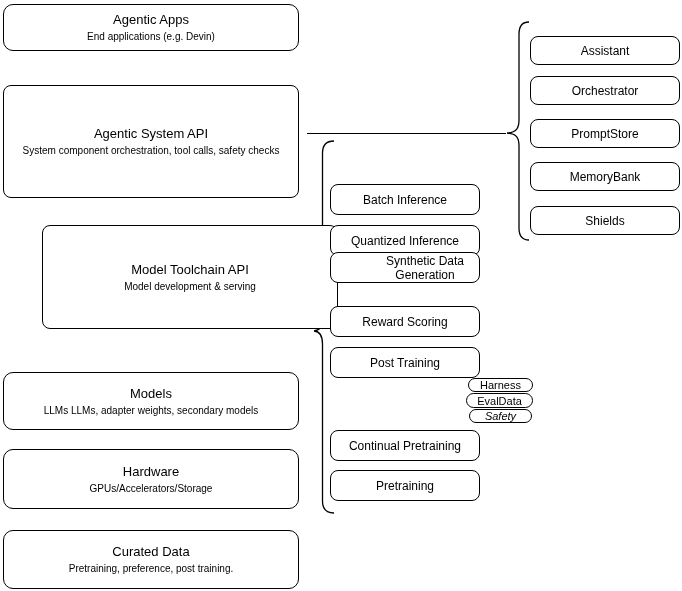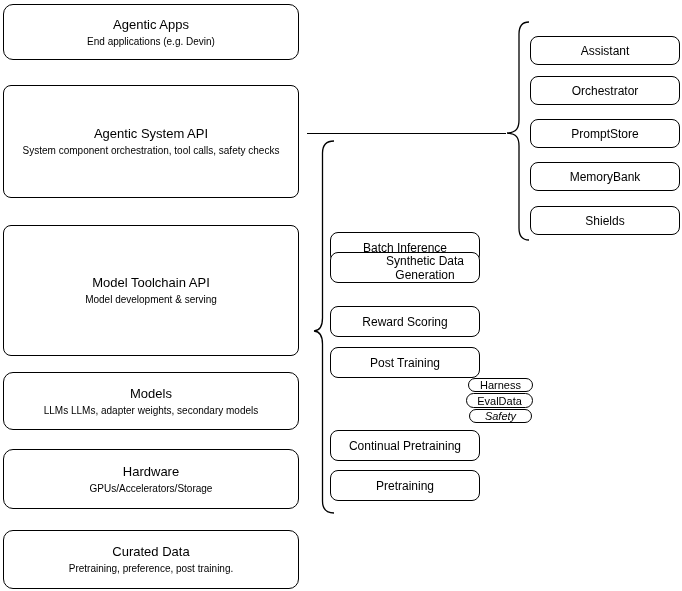--- a/index.html
+++ b/index.html
@@ -72,46 +72,47 @@
 
     <line x1="307" y1="133.5" x2="506" y2="133.5" stroke-width="1.2"></line>
 
     <path d="M334,141 C326,141 322.5,145 322.5,153 L322.5,318 C322.5,326 320.5,330.5 314,331
              C320.5,331.5 322.5,336 322.5,344 L322.5,501 C322.5,509 326,513 334,513" stroke-width="1.3"></path>
 
     <path d="M529,22 C522,22 519,26 519,34 L519,120 C519,128 516.5,132.5 507,133
              C516.5,133.5 519,138 519,146 L519,228 C519,236 522,240 529,240" stroke-width="1.3"></path>
   </svg>
 
-  <div class="layer r10" style="top:4px;height:56px;">
+  <div class="layer r10" style="top:4px;height:47px;">
     <div class="title">Agentic Apps</div>
     <div class="subtitle">End applications (e.g. Devin)</div>
   </div>
   <div class="layer r24" style="top:85px;height:113px;">
     <div class="title">Agentic System API</div>
     <div class="subtitle">System component orchestration, tool calls, safety checks</div>
   </div>
-  <div class="layer r24" style="top:225px;height:131px;">
+  <div class="layer r24" style="top:225px;height:104px;margin-left:39px;">
     <div class="title">Model Toolchain API</div>
     <div class="subtitle">Model development &amp; serving</div>
   </div>
   <div class="layer r10" style="top:372px;height:58px;">
     <div class="title">Models</div>
     <div class="subtitle">LLMs LLMs, adapter weights, secondary models</div>
   </div>
   <div class="layer r10" style="top:449px;height:60px;">
     <div class="title">Hardware</div>
     <div class="subtitle">GPUs/Accelerators/Storage</div>
   </div>
   <div class="layer r10" style="top:530px;height:59px;">
     <div class="title">Curated Data</div>
     <div class="subtitle">Pretraining, preference, post training.</div>
   </div>
 
-  <div class="service" style="top:184px;margin-top:48px;">Batch Inference</div>
+  <div class="service" style="top:184px;">Batch Inference</div>
+  <div class="service" style="top:225px;">Quantized Inference</div>
   <div class="service" style="top:252px;padding-left:40px;">Synthetic Data Generation</div>
   <div class="service" style="top:306px;">Reward Scoring</div>
   <div class="service" style="top:347px;">Post Training</div>
   <div class="service" style="top:430px;">Continual Pretraining</div>
   <div class="service" style="top:470px;">Pretraining</div>
 
   <div class="pill" style="left:468px;top:378px;width:65px;height:14px;">Harness</div>
   <div class="pill" style="left:466px;top:393px;width:67px;height:15px;">EvalData</div>
   <div class="pill" style="left:469px;top:409px;width:63px;height:14px;font-style:italic;">Safety</div>
 

